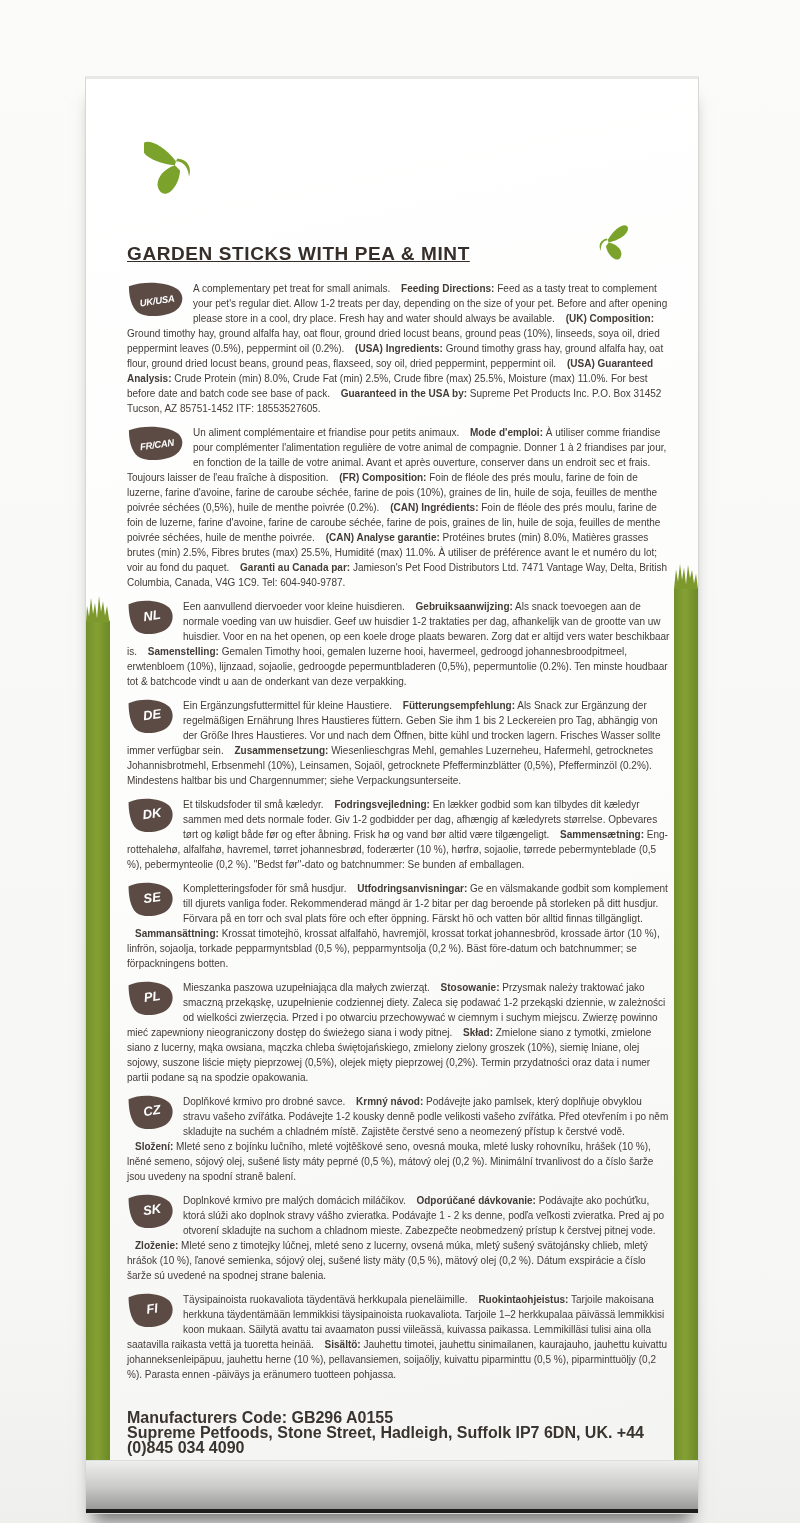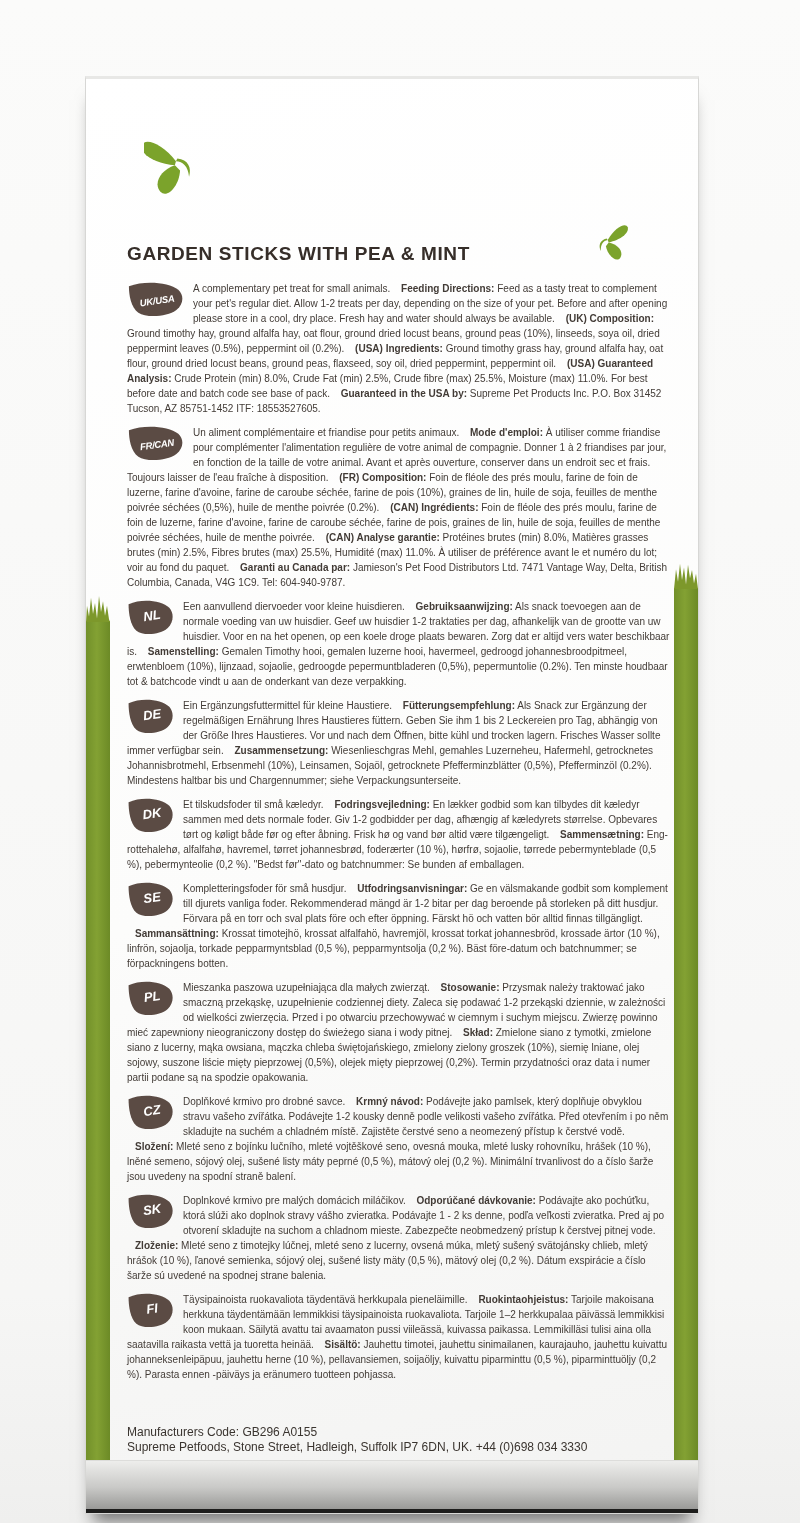--- a/index.html
+++ b/index.html
@@ -20,34 +20,34 @@
     border-top:1px solid #dddddb;border-bottom:4px solid #1d1d1c;
   }
   .grass{position:absolute;width:24px;background:linear-gradient(90deg,#72902a 0%,#83a133 45%,#6c8a26 100%);}
   .grass-left{left:0;top:542px;bottom:48px;}
   .grass-right{right:0;top:509px;bottom:48px;}
   .tuft{position:absolute;top:-26px;left:0;width:100%;height:27px;display:block;}
   .butterfly{position:absolute;}
   .butterfly-large{left:58px;top:46px;width:66px;height:72px;}
   .butterfly-small{left:498px;top:140px;width:46px;height:42px;}
   .content{position:absolute;left:41px;right:28px;top:164px;color:#413a35;}
-  .title{margin:0 0 16px 0;font-size:19px;font-weight:700;letter-spacing:.6px;color:#362e29;}
+  .title{margin:0 0 16px 0;font-size:19px;font-weight:700;letter-spacing:.6px;color:#362e29;text-decoration:underline;}
   .section{margin-bottom:9px;font-size:10px;line-height:15px;color:#423b36;}
   .section::after{content:"";display:block;clear:both;}
   .badge{float:left;width:47px;height:37px;margin:0 9px 2px 0;position:relative;}
   .badge svg{position:absolute;left:0;top:0;width:100%;height:100%;}
   .badge .lbl{
     position:absolute;left:6px;top:9px;width:38px;text-align:center;
     color:#ffffff;font-weight:700;font-style:italic;font-size:13px;
     transform:rotate(-8deg);
   }
   .badge.wide{width:57px;}
   .badge.wide .lbl{font-size:9.5px;letter-spacing:-.3px;top:12px;left:7px;width:46px;}
   .b{font-weight:700;margin-left:8px;}
-  .footer{position:absolute;left:41px;right:28px;bottom:58px;font-weight:400;font-size:12px;line-height:15px;color:#3a342f;}
+  .footer{position:absolute;left:41px;right:28px;bottom:58px;font-weight:700;font-size:16px;line-height:15px;color:#3a342f;}
 </style>
 </head>
 <body>
 
 <div class="package">
 
   <svg class="butterfly butterfly-large" viewBox="0 0 60 60">
     <g fill="#7ba32b" transform="rotate(-18 30 30)">
       <path d="M29 30 C22 10 8 0 4 7 C0 15 12 27 27 33 Z"></path>
       <path d="M27 33 C13 33 3 43 7 52 C11 60 25 52 30 39 Z"></path>
@@ -175,17 +175,17 @@
       </svg>
       <span class="lbl">FI</span>
     </span>
     <span class="runs"><span>Täysipainoista ruokavaliota täydentävä herkkupala pieneläimille. </span><span class="b">Ruokintaohjeistus:</span><span> Tarjoile makoisana herkkuna täydentämään lemmikkisi täysipainoista ruokavaliota. Tarjoile 1–2 herkkupalaa päivässä lemmikkisi koon mukaan. Säilytä avattu tai avaamaton pussi viileässä, kuivassa paikassa. Lemmikilläsi tulisi aina olla saatavilla raikasta vettä ja tuoretta heinää. </span><span class="b">Sisältö:</span><span> Jauhettu timotei, jauhettu sinimailanen, kaurajauho, jauhettu kuivattu johanneksenleipäpuu, jauhettu herne (10 %), pellavansiemen, soijaöljy, kuivattu piparminttu (0,5 %), piparminttuöljy (0,2 %). Parasta ennen -päiväys ja eränumero tuotteen pohjassa.</span></span>
   </div>
 </div>
   </div>
 
   <div class="footer">
     <div>Manufacturers Code: GB296 A0155</div>
-    <div>Supreme Petfoods, Stone Street, Hadleigh, Suffolk IP7 6DN, UK. +44 (0)698 034 3330</div>
+    <div>Supreme Petfoods, Stone Street, Hadleigh, Suffolk IP7 6DN, UK. +44 (0)845 034 4090</div>
   </div>
 
   <div class="base-band"></div>
 </div>
 
 </body></html>

